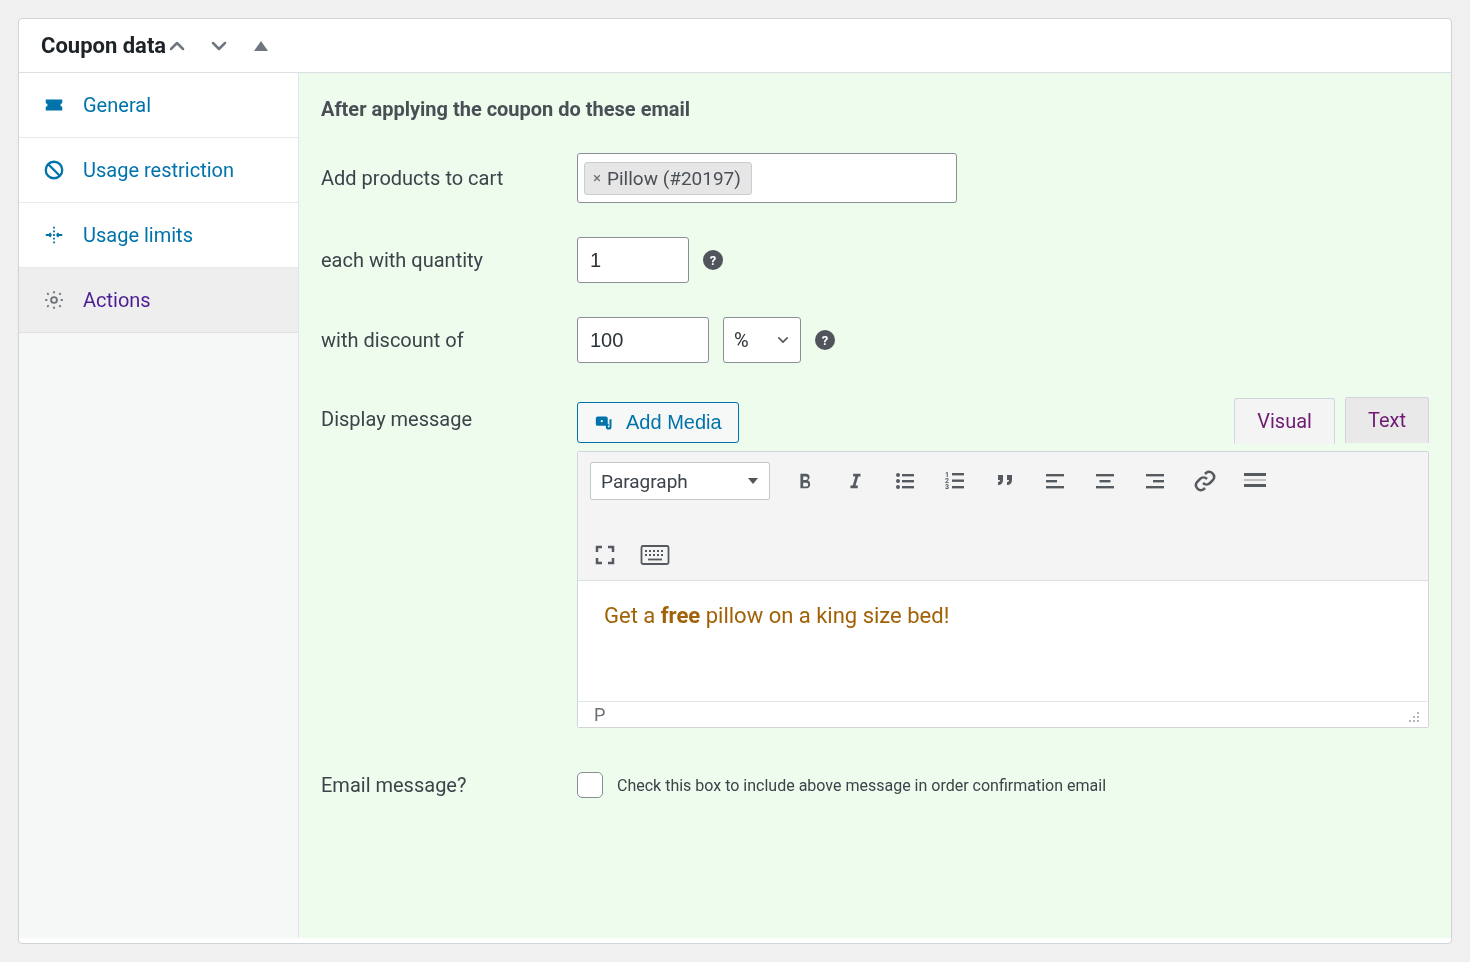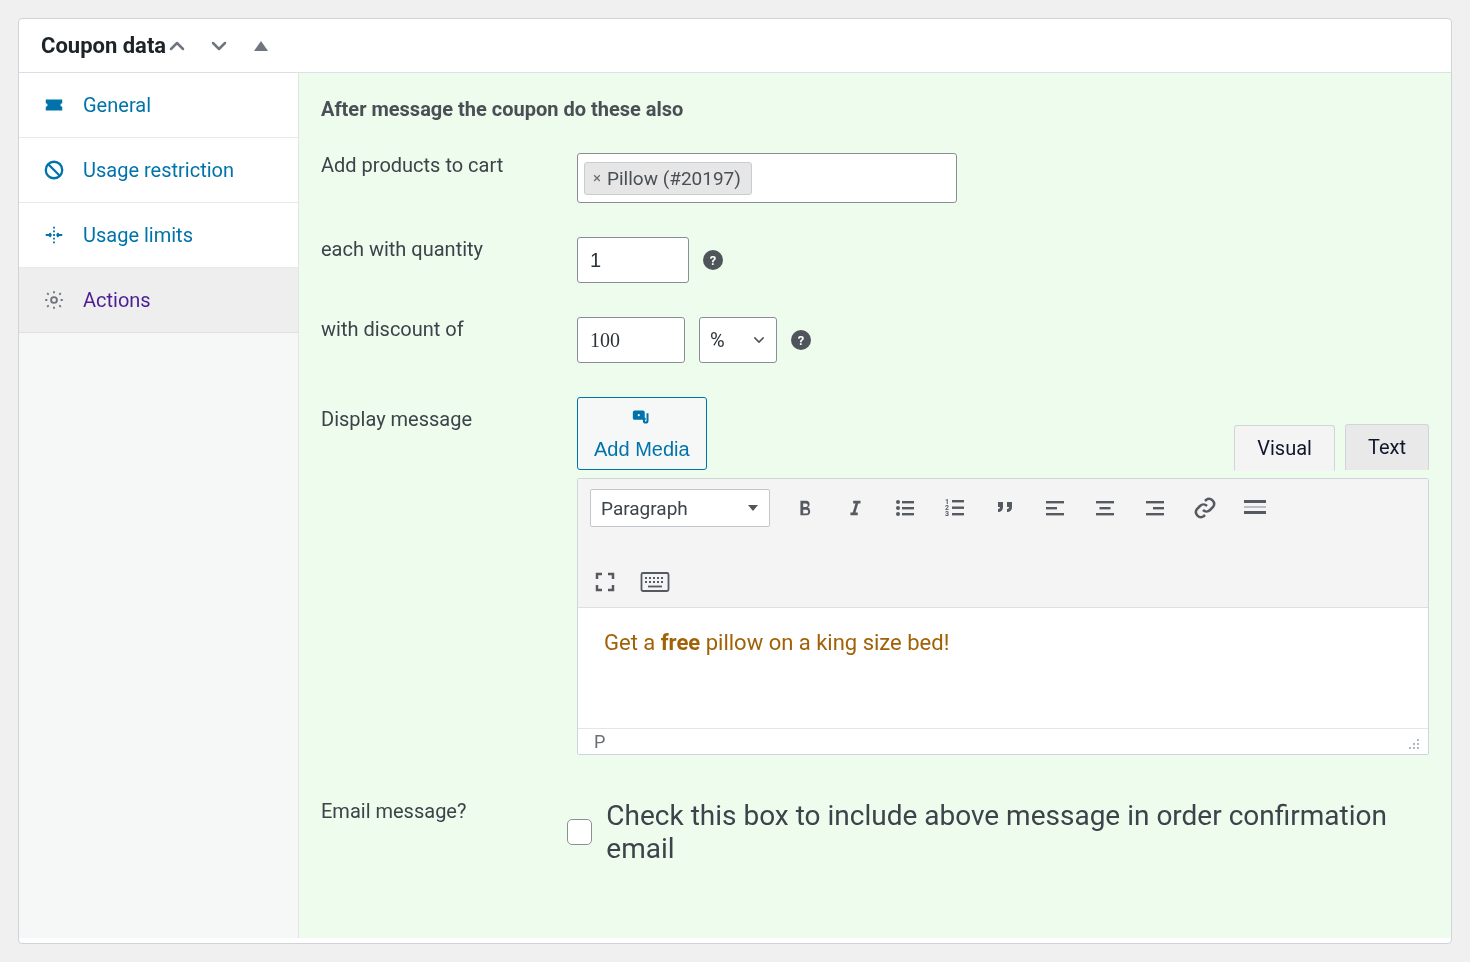--- a/index.html
+++ b/index.html
@@ -94,21 +94,21 @@
   }
   .section-heading {
     font-size: 20px;
     font-weight: 700;
     color: #4a4f55;
     margin-bottom: 32px;
   }
 
   .form-row {
     display: flex;
-    align-items: flex-start;
+    align-items: center;
     margin-bottom: 34px;
   }
   .form-label {
     width: 256px;
     font-size: 20px;
     color: #3c434a;
   }
   .form-field { display: flex; align-items: center; gap: 14px; }
 
   
@@ -144,21 +144,21 @@
   .num-input, .sel-input {
     height: 46px;
     border: 1px solid #8b8f94;
     background: #fff;
     border-radius: 3px;
     font-size: 20px;
     padding: 0 12px;
     color: #2c3338;
   }
   .num-input.qty { width: 112px; }
-  .num-input.disc { width: 108px; font-family: Liberation Serif, serif; }
+  .num-input.disc { width: 132px; }
   .sel-wrap {
     display: flex;
     align-items: center;
     justify-content: space-between;
     height: 46px;
     width: 78px;
     border: 1px solid #8b8f94;
     background: #fff;
     border-radius: 3px;
     padding: 0 10px;
@@ -187,31 +187,30 @@
     display: inline-flex;
     align-items: center;
     gap: 10px;
     border: 1px solid #0073aa;
     color: #0073aa;
     background: #f6f7f7;
     padding: 8px 16px;
     border-radius: 3px;
     font-size: 20px;
     cursor: pointer;
-    flex-direction: column;
   }
   .editor-tabs {
     display: flex;
     gap: 10px;
     float: right;
   }
   .editor-tab {
     padding: 10px 22px;
     font-size: 20px;
-    color: #0f172a;
+    color: #701a75;
     background: #e9e9e9;
     border: 1px solid #d1d5d9;
     border-bottom: none;
     border-top-left-radius: 3px;
     border-top-right-radius: 3px;
     cursor: pointer;
   }
   .editor-tab.active {
     background: #f4f4f4;
     border-bottom: 1px solid #f4f4f4;
@@ -290,21 +289,21 @@
   
   .check-row { display: flex; align-items: center; gap: 14px; }
   .checkbox {
     width: 26px;
     height: 26px;
     border: 1.5px solid #8b8f94;
     background: #fff;
     border-radius: 5px;
     cursor: pointer;
   }
-  .checkbox-label { font-size: 28px; color: #3c434a; }
+  .checkbox-label { font-size: 16px; color: #3c434a; }
 
   svg { display: block; }
 </style>
 </head>
 <body>
 
 <div class="page">
   <div class="panel">
 
     <div class="panel-header">
@@ -369,21 +368,21 @@
                 <path d="M12 2.5v2.2M12 19.3v2.2M4.6 4.6l1.6 1.6M17.8 17.8l1.6 1.6M2.5 12h2.2M19.3 12h2.2M4.6 19.4l1.6-1.6M17.8 6.2l1.6-1.6"></path>
               </svg>
           </span>
           <span>Actions</span>
         </div>
 
       </div>
 
       <div class="content">
 
-        <div class="section-heading">After message the coupon do these also</div>
+        <div class="section-heading">After applying the coupon do these email</div>
 
         <div class="form-row">
           <div class="form-label">Add products to cart</div>
           <div class="form-field">
             <div class="tag-input">
               <span class="tag">
                 <span class="tag-remove">×</span>
                 <span>Pillow (#20197)</span>
               </span>
             </div>

